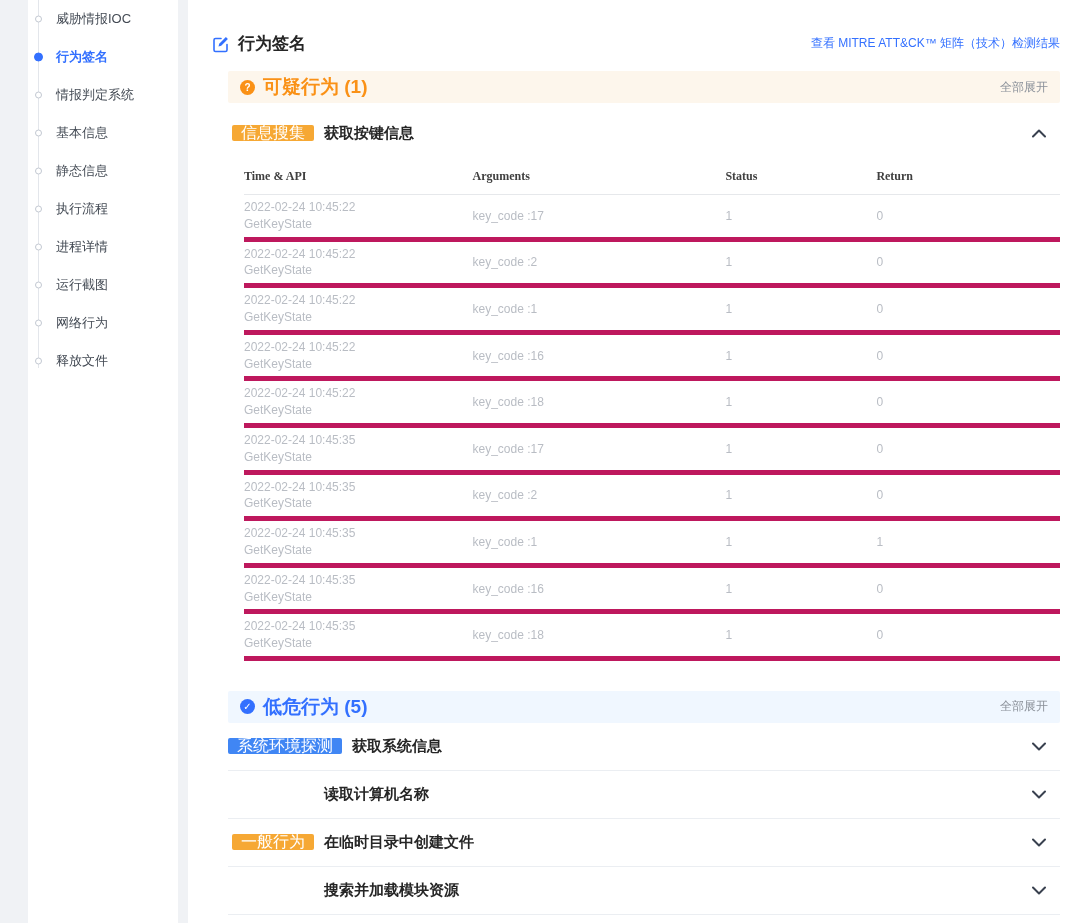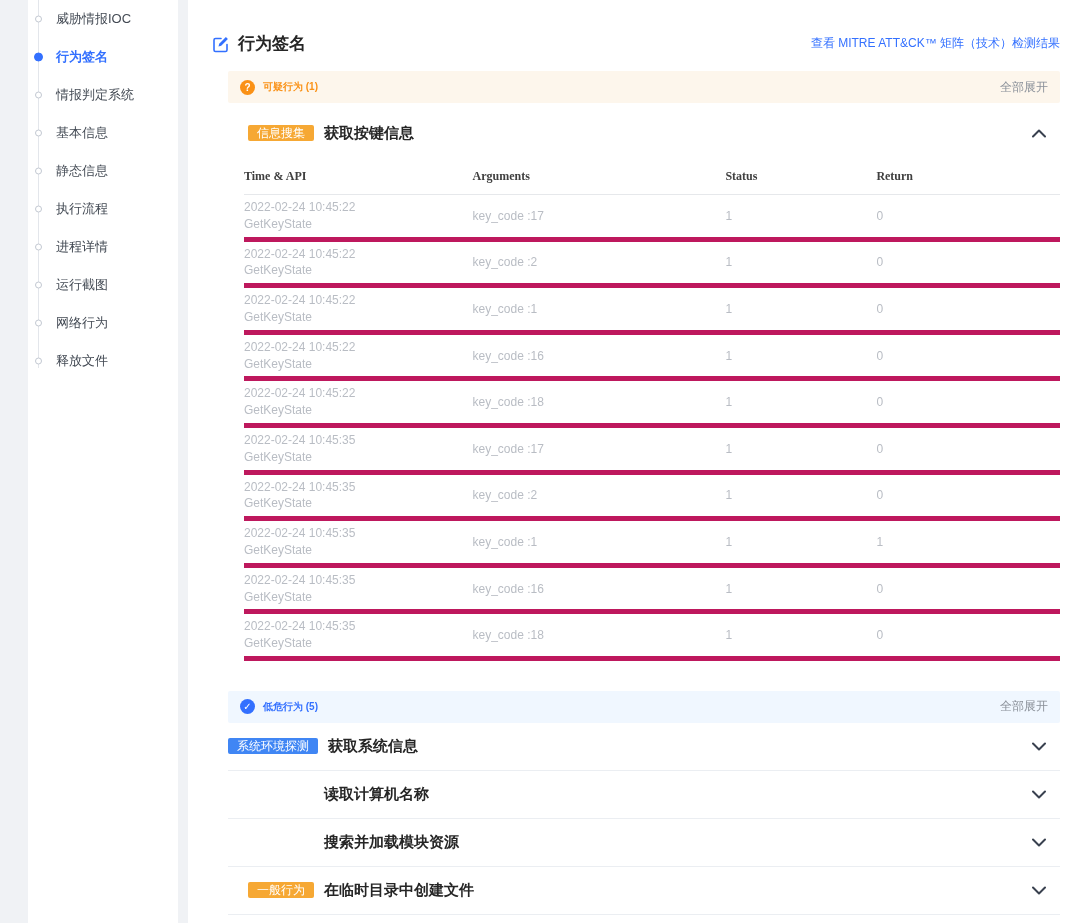--- a/index.html
+++ b/index.html
@@ -45,21 +45,21 @@
     cursor: pointer; text-decoration: none; text-align: right;
   }
 
   .section { margin-left: 16px; }
   .section-header {
     height: 32px; display: flex; align-items: center; gap: 8px;
     padding: 0 12px; border-radius: 2px;
   }
   .suspicious-header { background: var(--suspicious-bg, #fdf6ec); }
   .lowrisk-header { background: var(--lowrisk-bg, #f0f7ff); }
-  .section-title { font-size: 10px; font-weight: bold; }
+  .section-title { font-size: 19px; font-weight: bold; }
   .orange-text { color: var(--orange, #fa9116); }
   .blue-text { color: var(--accent-blue, #3370ff); }
   .toggle-all { margin-left: auto; font-size: 12px; color: #8a9099; cursor: pointer; }
 
   .round-icon {
     width: 15px; height: 15px; border-radius: 50%; flex: none;
     color: #fff; font-size: 10px; font-weight: bold;
     display: flex; align-items: center; justify-content: center;
   }
   .q-icon { background: var(--orange, #fa9116); }
@@ -68,21 +68,21 @@
   .behavior-row {
     display: flex; align-items: center; padding-right: 10px; cursor: pointer;
   }
   .suspicious .behavior-row { min-height: 40px; margin-top: 10px; }
   .low-risk .behavior-row { min-height: 48px; border-bottom: 1px solid #ebeef2; }
   .tag-box {
     min-width: 86px; display: flex; justify-content: flex-end;
     flex: none; margin-right: 10px;
   }
   .tag {
-    font-size: 12px; color: #fff; padding: 0 9px; border-radius: 2px;
+    font-size: 16px; color: #fff; padding: 0 9px; border-radius: 2px;
     line-height: 16px; white-space: nowrap;
   }
   .tag-orange { background: var(--tag-orange-bg, #f6a834); }
   .tag-blue { background: var(--tag-blue-bg, #4086f4); }
   .behavior-title { font-size: 15px; font-weight: bold; color: #262626; }
   .chevron { margin-left: auto; display: flex; align-items: center; cursor: pointer; padding: 4px; }
 
   
   .api-table { padding-left: 16px; margin-top: 4px; }
   .t-head, .tr { display: grid; grid-template-columns: 28% 31% 18.5% 22.5%; }
@@ -310,41 +310,41 @@
             <div class="behavior-row">
               <span class="tag-box"></span>
               <span class="behavior-title">读取计算机名称</span>
               <span class="chevron">
                 <svg width="14" height="9" viewBox="0 0 14 9">
                   <polyline points="1,1.5 7,7.5 13,1.5" fill="none" stroke="#39414f" stroke-width="2" stroke-linecap="round" stroke-linejoin="round"></polyline>
                 </svg>
               </span>
             </div>
             <div class="behavior-row">
+              <span class="tag-box">
+                <span class="tag tag-orange">一般行为</span>
+              </span>
+              <span class="behavior-title">在临时目录中创建文件</span>
+              <span class="chevron">
+                <svg width="14" height="9" viewBox="0 0 14 9">
+                  <polyline points="1,1.5 7,7.5 13,1.5" fill="none" stroke="#39414f" stroke-width="2" stroke-linecap="round" stroke-linejoin="round"></polyline>
+                </svg>
+              </span>
+            </div>
+            <div class="behavior-row">
               <span class="tag-box"></span>
               <span class="behavior-title">搜索并加载模块资源</span>
               <span class="chevron">
                 <svg width="14" height="9" viewBox="0 0 14 9">
                   <polyline points="1,1.5 7,7.5 13,1.5" fill="none" stroke="#39414f" stroke-width="2" stroke-linecap="round" stroke-linejoin="round"></polyline>
                 </svg>
               </span>
             </div>
             <div class="behavior-row">
               <span class="tag-box">
-                <span class="tag tag-orange">一般行为</span>
-              </span>
-              <span class="behavior-title">在临时目录中创建文件</span>
-              <span class="chevron">
-                <svg width="14" height="9" viewBox="0 0 14 9">
-                  <polyline points="1,1.5 7,7.5 13,1.5" fill="none" stroke="#39414f" stroke-width="2" stroke-linecap="round" stroke-linejoin="round"></polyline>
-                </svg>
-              </span>
-            </div>
-            <div class="behavior-row">
-              <span class="tag-box">
                 <span class="tag tag-blue">系统敏感操作</span>
               </span>
               <span class="behavior-title">在文件系统上创建可执行文件</span>
               <span class="chevron">
                 <svg width="14" height="9" viewBox="0 0 14 9">
                   <polyline points="1,1.5 7,7.5 13,1.5" fill="none" stroke="#39414f" stroke-width="2" stroke-linecap="round" stroke-linejoin="round"></polyline>
                 </svg>
               </span>
             </div>
           </div>

